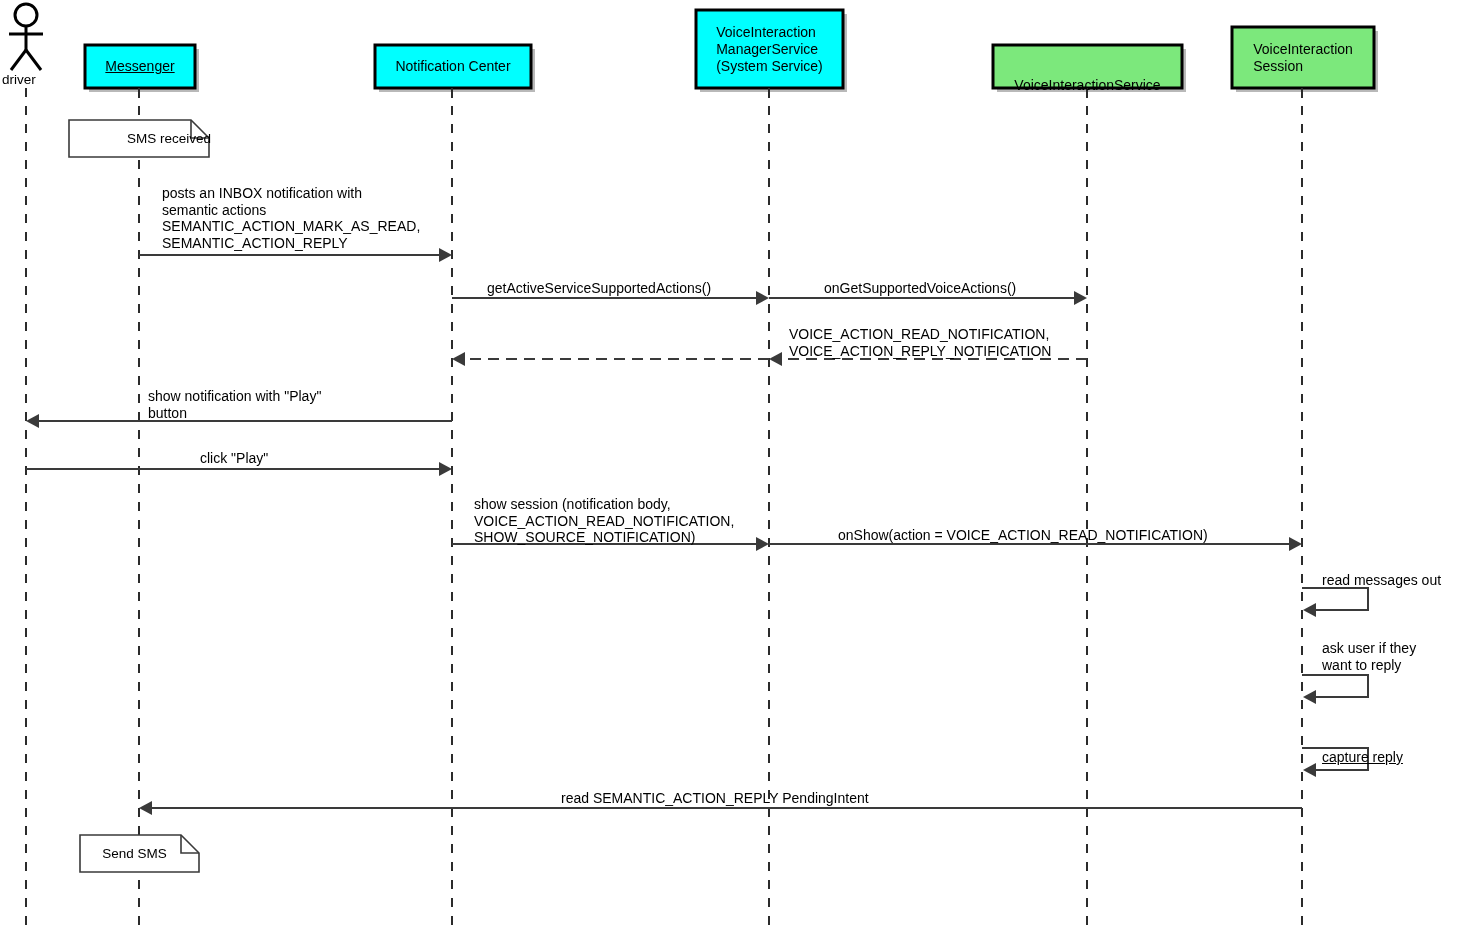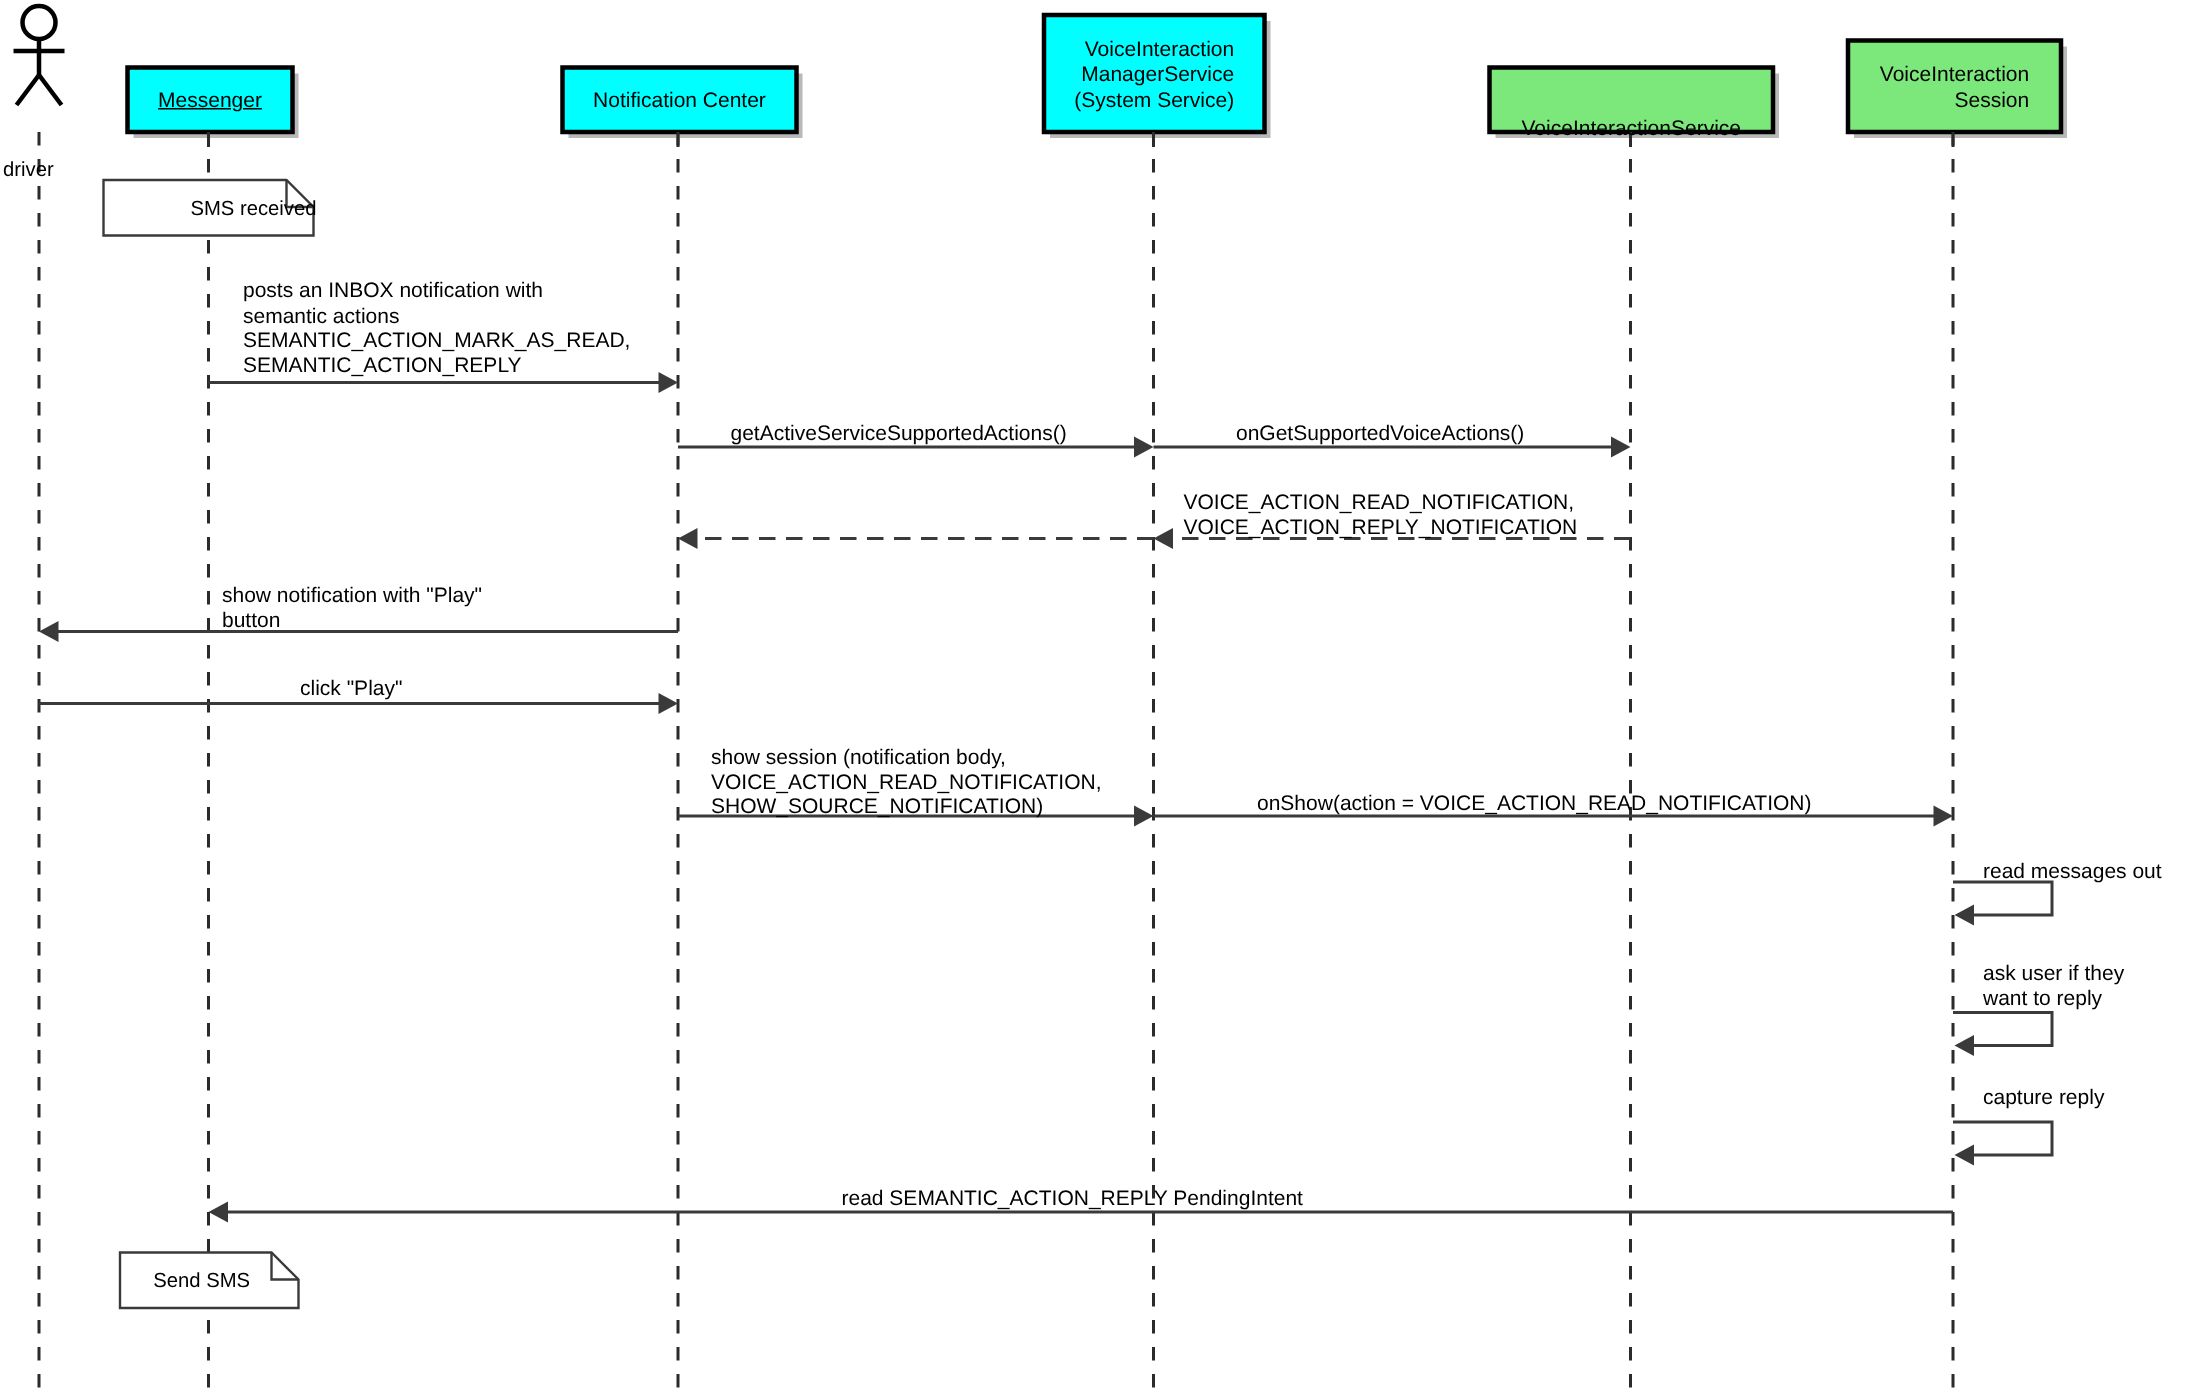--- a/index.html
+++ b/index.html
@@ -2,25 +2,25 @@
 <html><head>
 <meta charset="utf-8">
 <style>
   html,body{margin:0;padding:0;background:#ffffff;}
   body{width:1457px;height:929px;position:relative;overflow:hidden;
        font-family:"Liberation Sans","DejaVu Sans",sans-serif;
        -webkit-font-smoothing:antialiased;}
   #canvas{position:absolute;left:0;top:0;width:1457px;height:929px;}
   svg{position:absolute;left:0;top:0;width:1457px;height:929px;overflow:visible;}
   .boxlabel{position:absolute;color:#000;font-size:14px;line-height:17px;
-            text-align:right;white-space:pre;display:flex;align-items:center;
+            text-align:left;white-space:pre;display:flex;align-items:center;
             justify-content:center;}
   .msglabel{position:absolute;color:#000;font-size:14px;line-height:16.5px;white-space:pre;}
   .notelabel{position:absolute;color:#000;font-size:13.5px;line-height:16px;white-space:pre;}
-  .actorlabel{position:absolute;color:#000;font-size:13.5px;white-space:pre;margin-top:33px;}
+  .actorlabel{position:absolute;color:#000;font-size:13.5px;white-space:pre;}
 </style>
 </head>
 <body>
 
 <div id="canvas">
   <svg id="svg-root" viewBox="0 0 1457 929" xmlns="http://www.w3.org/2000/svg">
       <line x1="26" y1="88" x2="26" y2="929" stroke="#2b2b2b" stroke-width="2" stroke-dasharray="9,9"></line>
       <line x1="139" y1="88" x2="139" y2="929" stroke="#2b2b2b" stroke-width="2" stroke-dasharray="9,9"></line>
       <line x1="452" y1="88" x2="452" y2="929" stroke="#2b2b2b" stroke-width="2" stroke-dasharray="9,9"></line>
       <line x1="769" y1="88" x2="769" y2="929" stroke="#2b2b2b" stroke-width="2" stroke-dasharray="9,9"></line>
@@ -101,17 +101,17 @@
 button</div>
       <div class="msglabel" style="left: 200px; top: 450px;">click "Play"</div>
       <div class="msglabel" style="left: 474px; top: 496px;">show session (notification body,
 VOICE_ACTION_READ_NOTIFICATION,
 SHOW_SOURCE_NOTIFICATION)</div>
       <div class="msglabel" style="left: 838px; top: 527px;">onShow(action = VOICE_ACTION_READ_NOTIFICATION)</div>
       <div class="msglabel" style="left: 561px; top: 790px;">read SEMANTIC_ACTION_REPLY PendingIntent</div>
       <div class="msglabel" style="left: 1322px; top: 572px; text-align: center;">read messages out</div>
       <div class="msglabel" style="left: 1322px; top: 640px;">ask user if they
 want to reply</div>
-      <div class="msglabel" style="left: 1322px; top: 723px;">capture reply</div>
+      <div class="msglabel" style="left: 1322px; top: 749px; text-decoration: underline;">capture reply</div>
       <div class="notelabel" style="left: 72px; top: 120px; width: 130px; height: 37px; display: flex; align-items: center; justify-content: center; text-align: center; padding-left: 32px;">SMS received</div>
       <div class="notelabel" style="left: 80px; top: 835px; width: 109px; height: 37px; display: flex; align-items: center; justify-content: center; text-align: center;">Send SMS</div>
     </div>
 </div>
 
 </body></html>

